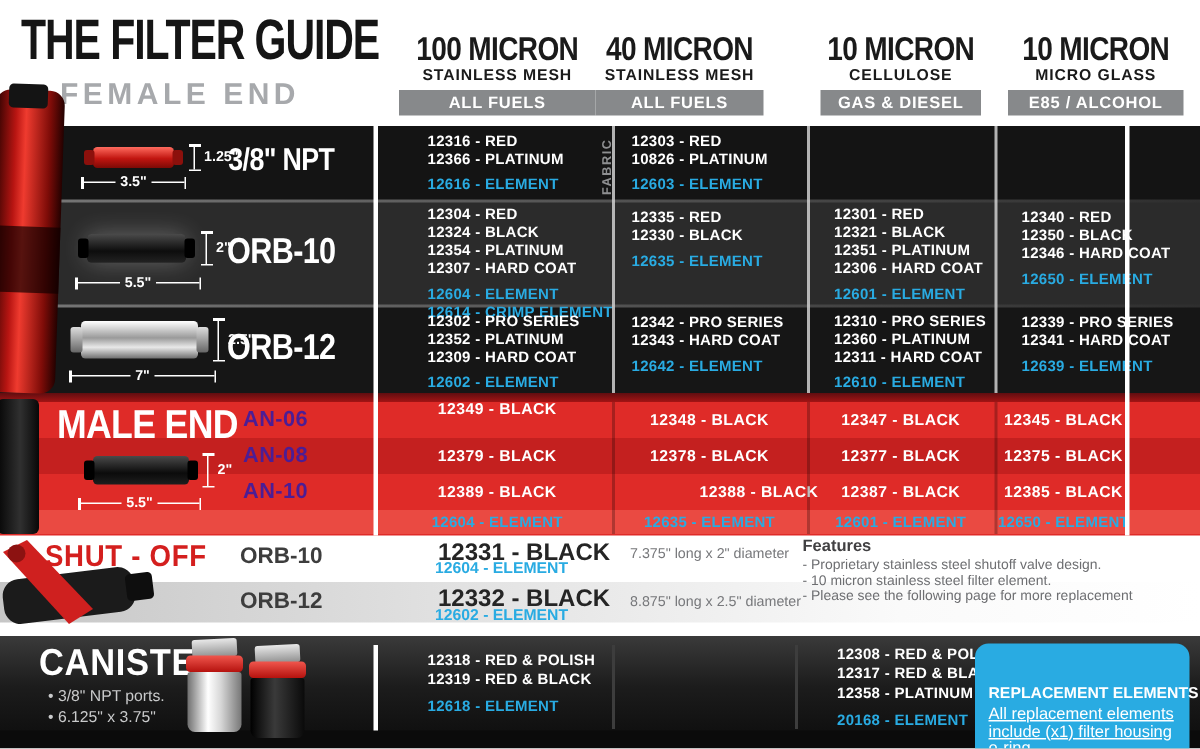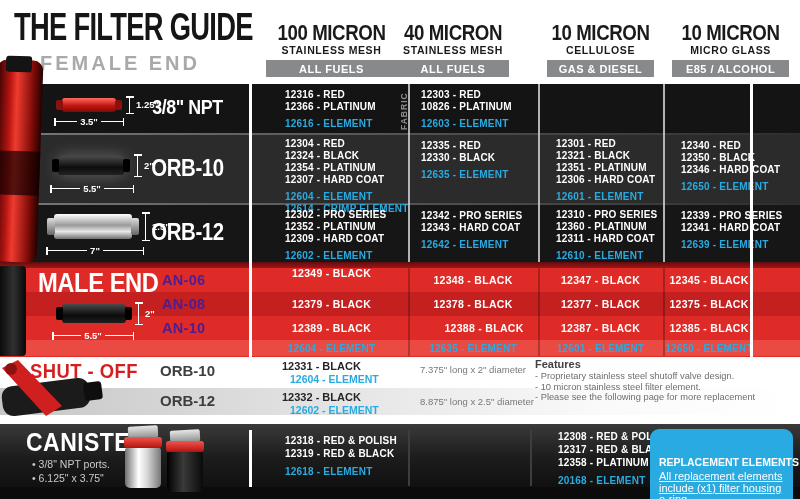--- a/index.html
+++ b/index.html
@@ -54,21 +54,21 @@
             color:#4c1d95;font-size:14.5px;font-weight:800;letter-spacing:.3px;}
   .mcell{position:absolute;height:24px;display:flex;align-items:center;justify-content:center;
          color:#fff;font-size:10.5px;font-weight:800;letter-spacing:.3px;white-space:nowrap;}
   .mecell{position:absolute;height:16px;display:flex;align-items:center;justify-content:center;
           color:#29abe2;font-size:10px;font-weight:800;letter-spacing:.2px;white-space:nowrap;}
 
   
   .shutoff-title{position:absolute;left:30px;top:360px;font-size:20px;font-weight:800;color:#d41f1e;
                  letter-spacing:.5px;transform:scaleX(.92);transform-origin:left top;white-space:nowrap;}
   .so-label{position:absolute;left:160px;font-size:15px;font-weight:800;color:#3d3d3d;white-space:nowrap;}
-  .so-part{position:absolute;left:282px;font-size:11px;font-weight:800;color:#252525;white-space:nowrap;}
+  .so-part{position:absolute;left:292px;font-size:16px;font-weight:800;color:#252525;white-space:nowrap;}
   .so-el{position:absolute;left:290px;font-size:10.5px;font-weight:800;color:#29abe2;white-space:nowrap;}
   .so-size{position:absolute;left:420px;font-size:9.5px;color:#77787b;white-space:nowrap;}
   .feat-title{position:absolute;left:535px;top:358px;font-size:11px;font-weight:800;color:#414042;}
   .feat-list{position:absolute;left:535px;top:371px;}
   .feat-line{font-size:9.3px;color:#6d6e71;line-height:10.5px;white-space:nowrap;}
 
   
   .can-title{position:absolute;left:26px;top:428px;font-size:25px;font-weight:800;color:#fff;
              transform:scaleX(.92);transform-origin:left top;letter-spacing:.5px;white-space:nowrap;}
   .can-bullets{position:absolute;left:32px;top:457px;}
@@ -325,21 +325,21 @@
   <div class="mcell" style="left:408px;top:268px;width:130px;">12348 - BLACK</div>
   <div class="mcell" style="left:538px;top:268px;width:125px;">12347 - BLACK</div>
   <div class="mcell" style="left:663px;top:268px;width:92px;">12345 - BLACK</div>
 
   <div class="mcell" style="left:255px;top:292px;width:153px;">12379 - BLACK</div>
   <div class="mcell" style="left:408px;top:292px;width:130px;">12378 - BLACK</div>
   <div class="mcell" style="left:538px;top:292px;width:125px;">12377 - BLACK</div>
   <div class="mcell" style="left:663px;top:292px;width:92px;">12375 - BLACK</div>
 
   <div class="mcell" style="left:255px;top:316px;width:153px;">12389 - BLACK</div>
-  <div class="mcell" style="left:408px;top:316px;width:152px;">12388 - BLACK</div>
+  <div class="mcell" style="left:408px;top:316px;width:152px;padding-left:22px;">12388 - BLACK</div>
   <div class="mcell" style="left:538px;top:316px;width:125px;">12387 - BLACK</div>
   <div class="mcell" style="left:663px;top:316px;width:92px;">12385 - BLACK</div>
 
   <div class="mecell" style="left:255px;top:340px;width:153px;">12604 - ELEMENT</div>
   <div class="mecell" style="left:408px;top:340px;width:130px;">12635 - ELEMENT</div>
   <div class="mecell" style="left:538px;top:340px;width:125px;">12601 - ELEMENT</div>
   <div class="mecell" style="left:663px;top:340px;width:92px;">12650 - ELEMENT</div>
 
   <div class="abs" style="left:0;top:388px;width:800px;height:27px;background:linear-gradient(90deg,#c6c6c6,#e3e3e3 40%,#fafafa 75%,#fff);"></div>
 

